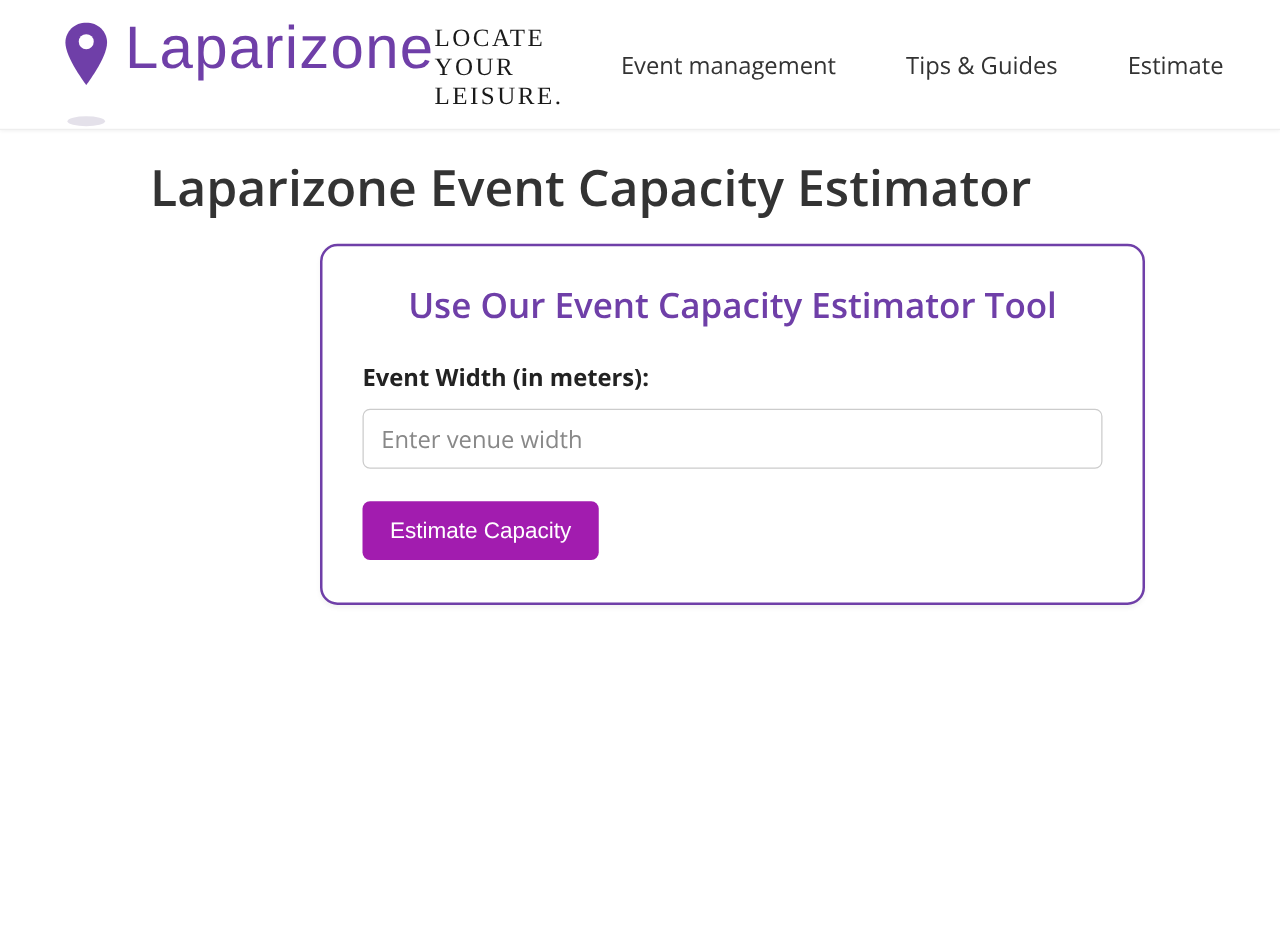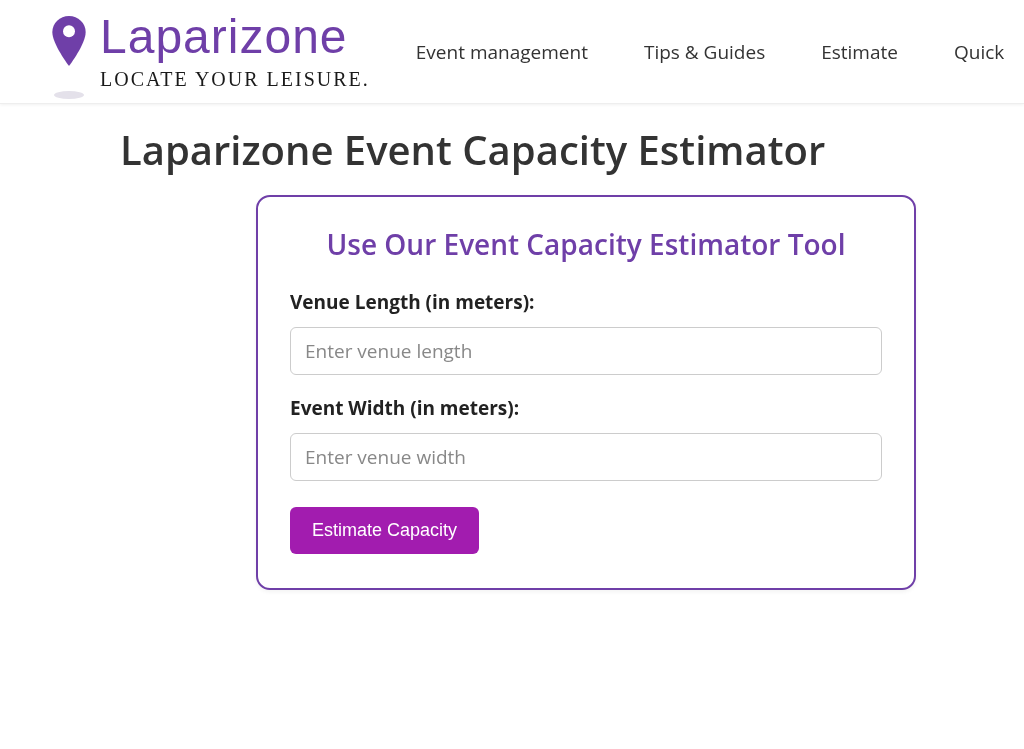--- a/index.html
+++ b/index.html
@@ -34,21 +34,21 @@
   .pin svg { width: 42px; height: 50px; display: block; }
   .pin-shadow {
     position: absolute;
     left: 6px;
     top: 75px;
     width: 30px;
     height: 8px;
     background: #e4e1ea;
     border-radius: 50%;
   }
-  .brand-text { display: flex; flex-direction: column; }
+  .brand-text { display: flex; flex-direction: row; }
   .brand-name {
     font-size: 48px;
     color: #6f3fa8;
     font-weight: 400;
     letter-spacing: 1px;
     line-height: 1.05;
     font-family: "Segoe UI Light","Segoe UI",Arial,sans-serif;
   }
   .brand-tag {
     font-size: 20px;
@@ -165,24 +165,20 @@
   </nav>
 </div>
 
 <div class="main">
   <h1 class="page-title">Laparizone Event Capacity Estimator</h1>
 
   <div class="card-wrap">
     <div class="card">
       <h2 class="card-title">Use Our Event Capacity Estimator Tool</h2>
 
-      <div class="field">
-        <label class="field-label">Venue Length (in meters):</label>
-        <input type="text" class="text-input" placeholder="Enter venue length" style="">
-      </div>
 
       <div class="field">
         <label class="field-label">Event Width (in meters):</label>
         <input type="text" class="text-input" placeholder="Enter venue width" style="">
       </div>
 
 
       <button class="btn">Estimate Capacity</button>
     </div>
   </div>

